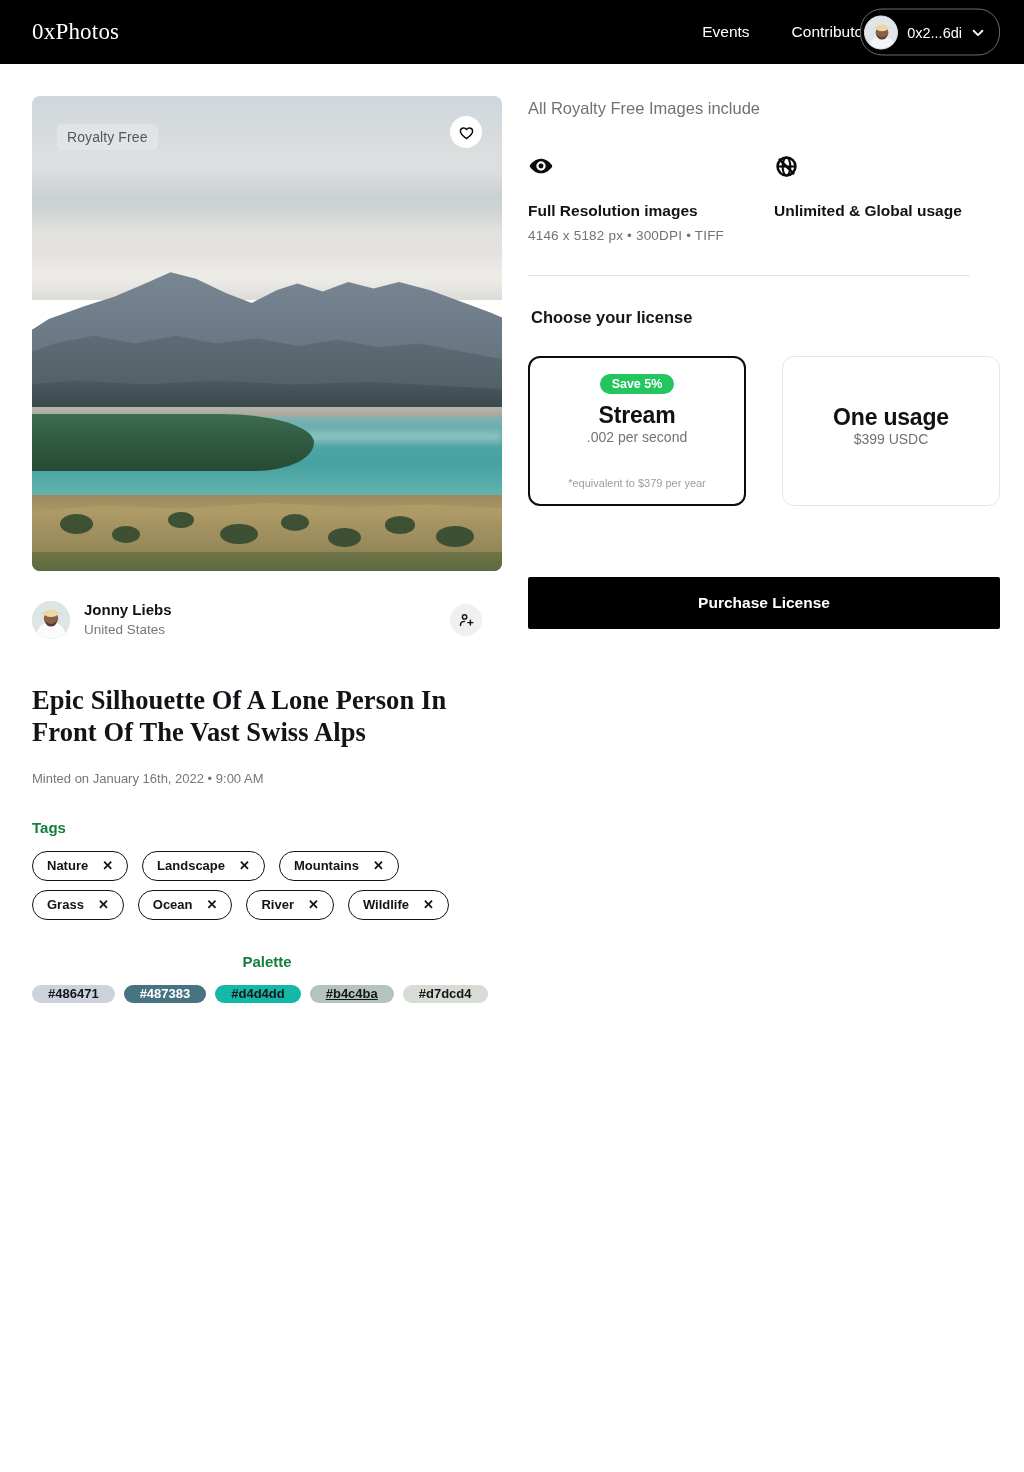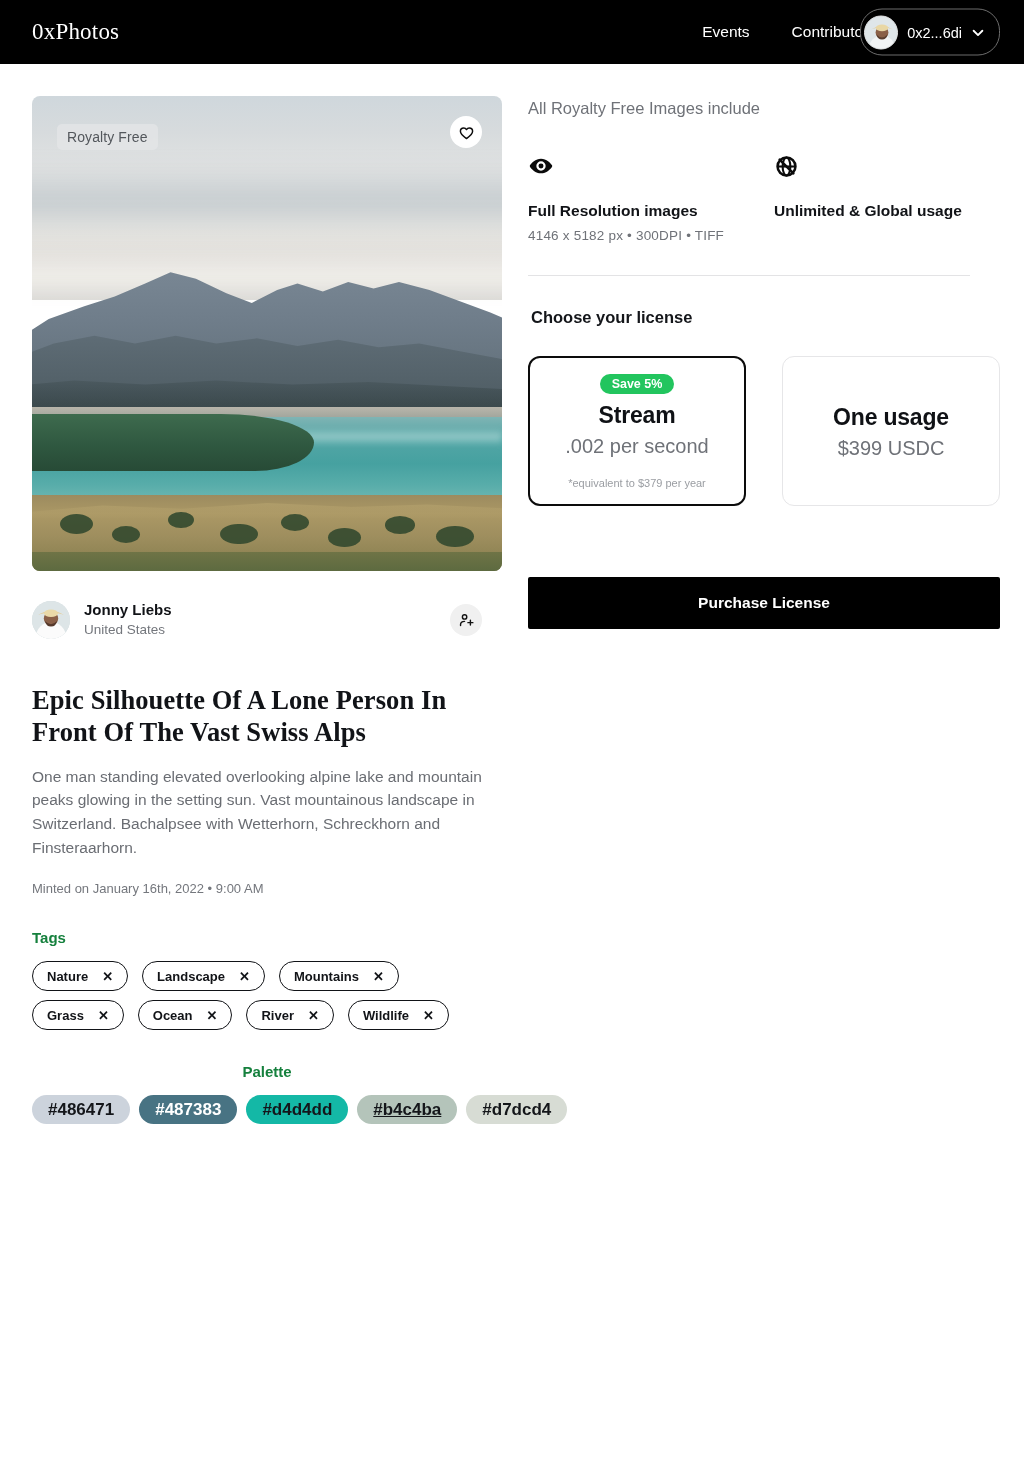--- a/index.html
+++ b/index.html
@@ -163,23 +163,23 @@
     height: 30px; padding: 0 14px;
     border: 1.6px solid #111317; border-radius: 17px;
     font-size: 13px; font-weight: bold; color: #111317; cursor: pointer;
     white-space: nowrap;
   }
   .tag .x { font-size: 13px; line-height: 1; font-weight: bold; }
 
   .palette-label { margin-top: 33px; text-align: center; }
   .palette { margin-top: 15px; display: flex; gap: 9px; }
   .swatch {
-    height: 29px; padding: 0 16px; border-radius: 16px;
+    height: 18px; padding: 0 16px; border-radius: 16px;
     display: inline-flex; align-items: center;
-    font-size: 17px; font-weight: bold; white-space: nowrap; cursor: pointer;
+    font-size: 13px; font-weight: bold; white-space: nowrap; cursor: pointer;
   }
 
   
   .right { position: absolute; left: 528px; top: 88px; width: 472px; }
   .purchase-title {
     font-family: "Liberation Serif", serif;
     font-size: 39px; line-height: 1.1; color: #111317; letter-spacing: .2px;
   }
   .purchase-sub { margin-top: 11px; font-size: 16.5px; color: #6f7278; }
 
@@ -202,21 +202,21 @@
   }
   .card.selected { border: 2.5px solid #0c0c0c; }
   .card.unselected { border: 1.5px solid #e6e6e8; }
   .save-badge {
     margin-top: 16px; background: #22c55e; color: #fff;
     font-size: 12.5px; font-weight: bold; padding: 3px 12px; border-radius: 11px;
   }
   .card-title { font-size: 23px; font-weight: bold; color: #0f1115; letter-spacing: -.2px; }
   .stream .card-title { margin-top: 8px; }
   .onetime .card-title { margin-top: 47px; }
-  .card-price { margin-top: 6px; font-size: 20px; color: #6f7278; }
+  .card-price { margin-top: 0; font-size: 14px; color: #6f7278; }
   .card-note { position: absolute; bottom: 15px; font-size: 11px; color: #9a9da2; }
 
   .purchase-btn {
     margin-top: 71px; width: 472px; height: 52px;
     background: #000; color: #fff; border: none; border-radius: 2px;
     font-size: 15.5px; font-weight: bold; font-family: "Liberation Sans", sans-serif;
     cursor: pointer;
   }
 </style>
 </head>
@@ -300,21 +300,20 @@
       <div class="follow-btn">
         <svg width="17" height="17" viewBox="0 0 24 24">
           <circle cx="9.3" cy="7" r="3.1" fill="none" stroke="#121212" stroke-width="2"></circle>
           <path d="M3.6 19 v-1.2 c0-2.9 2.5-4.6 5.7-4.6" fill="none" stroke="#121212" stroke-width="2" stroke-linecap="round"></path>
           <path d="M17.5 11.5 v7 M14 15 h7" stroke="#121212" stroke-width="2" stroke-linecap="round"></path>
         </svg>
       </div>
     </div>
 
     <h1 class="photo-title">Epic Silhouette Of A Lone Person In Front Of The Vast Swiss Alps</h1>
-    <p class="photo-desc">One man standing elevated overlooking alpine lake and mountain peaks glowing in the setting sun. Vast mountainous landscape in Switzerland. Bachalpsee with Wetterhorn, Schreckhorn and Finsteraarhorn.</p>
     <div class="minted">Minted on January 16th, 2022 • 9:00 AM</div>
 
     <div class="section-label tags-label">Tags</div>
     <div class="tags">
       <span class="tag">
           <span>Nature</span>
           <span class="x">✕</span>
         </span>
       <span class="tag">
           <span>Landscape</span>

